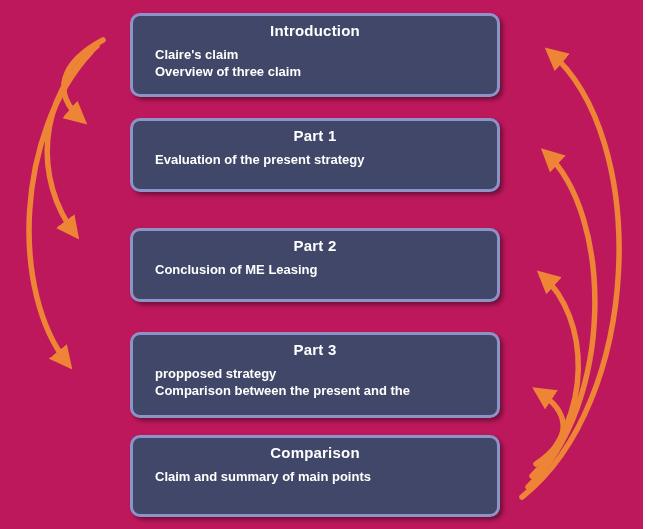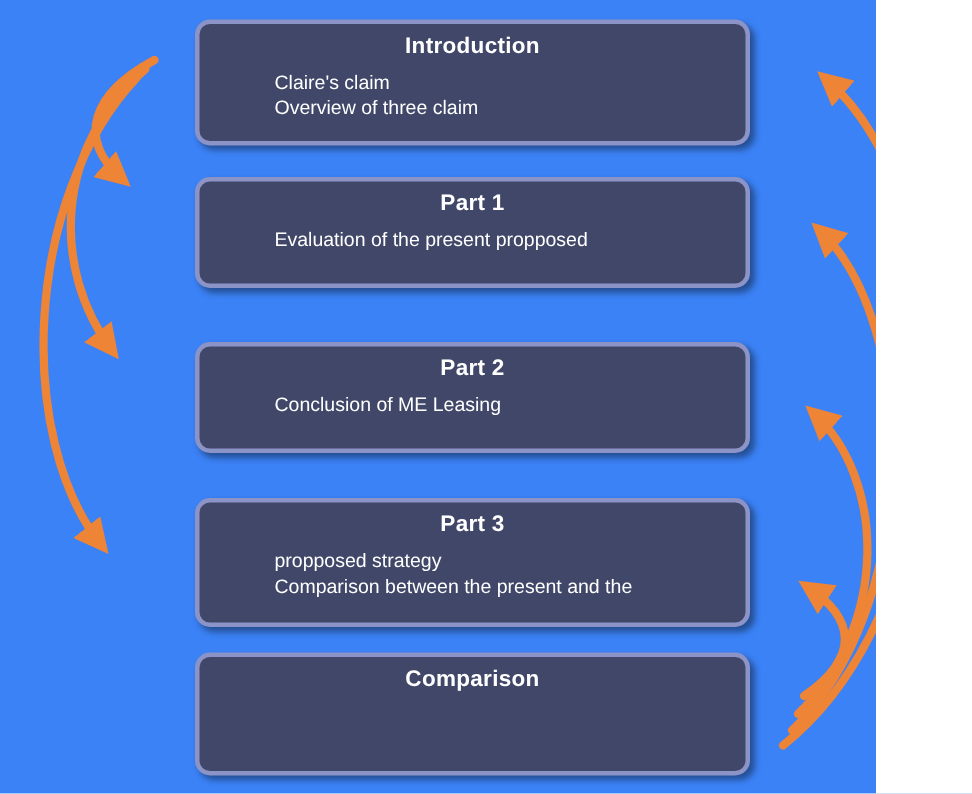--- a/index.html
+++ b/index.html
@@ -3,23 +3,23 @@
 <meta charset="utf-8">
 <style>
   html, body {
     margin: 0;
     padding: 0;
     background: #ffffff;
     font-family: "Liberation Sans", sans-serif;
   }
   .canvas {
     position: relative;
-    width: 584px;
+    width: 643px;
     height: 529px;
-    background: #3b82f6;
+    background: #be185d;
     overflow: hidden;
   }
   .arrows-layer {
     position: absolute;
     left: 0;
     top: 0;
     pointer-events: none;
     z-index: 2;
   }
   .arrow {
@@ -45,24 +45,23 @@
     font-weight: 700;
     font-size: 15px;
     padding-top: 6px;
     letter-spacing: .2px;
   }
   .box-body {
     margin-top: 8px;
     padding: 0 14px 0 22px;
   }
   .box-line {
-    font-weight: 400;
+    font-weight: 700;
     font-size: 13px;
     line-height: 1.3;
-    margin-left: 28px;
   }
   .box-intro      { top: 13px;  height: 78px; }
   .box-part1      { top: 118px; height: 68px; }
   .box-part2      { top: 228px; height: 68px; }
   .box-part3      { top: 332px; height: 80px; }
   .box-conclusion { top: 435px; height: 76px; }
 </style>
 </head>
 <body>
 
@@ -88,21 +87,21 @@
     <div class="box-title">Introduction</div>
     <div class="box-body">
       <div class="box-line">Claire's claim</div>
       <div class="box-line">Overview of three claim</div>
     </div>
   </div>
 
   <div class="box box-part1">
     <div class="box-title">Part 1</div>
     <div class="box-body">
-      <div class="box-line">Evaluation of the present propposed</div>
+      <div class="box-line">Evaluation of the present strategy</div>
     </div>
   </div>
 
   <div class="box box-part2">
     <div class="box-title">Part 2</div>
     <div class="box-body">
       <div class="box-line">Conclusion of ME Leasing</div>
     </div>
   </div>
 
@@ -110,16 +109,17 @@
     <div class="box-title">Part 3</div>
     <div class="box-body">
       <div class="box-line">propposed strategy</div>
       <div class="box-line">Comparison between the present and the</div>
     </div>
   </div>
 
   <div class="box box-conclusion">
     <div class="box-title">Comparison</div>
     <div class="box-body">
+      <div class="box-line">Claim and summary of main points</div>
     </div>
   </div>
 
 </div>
 
 </body></html>

